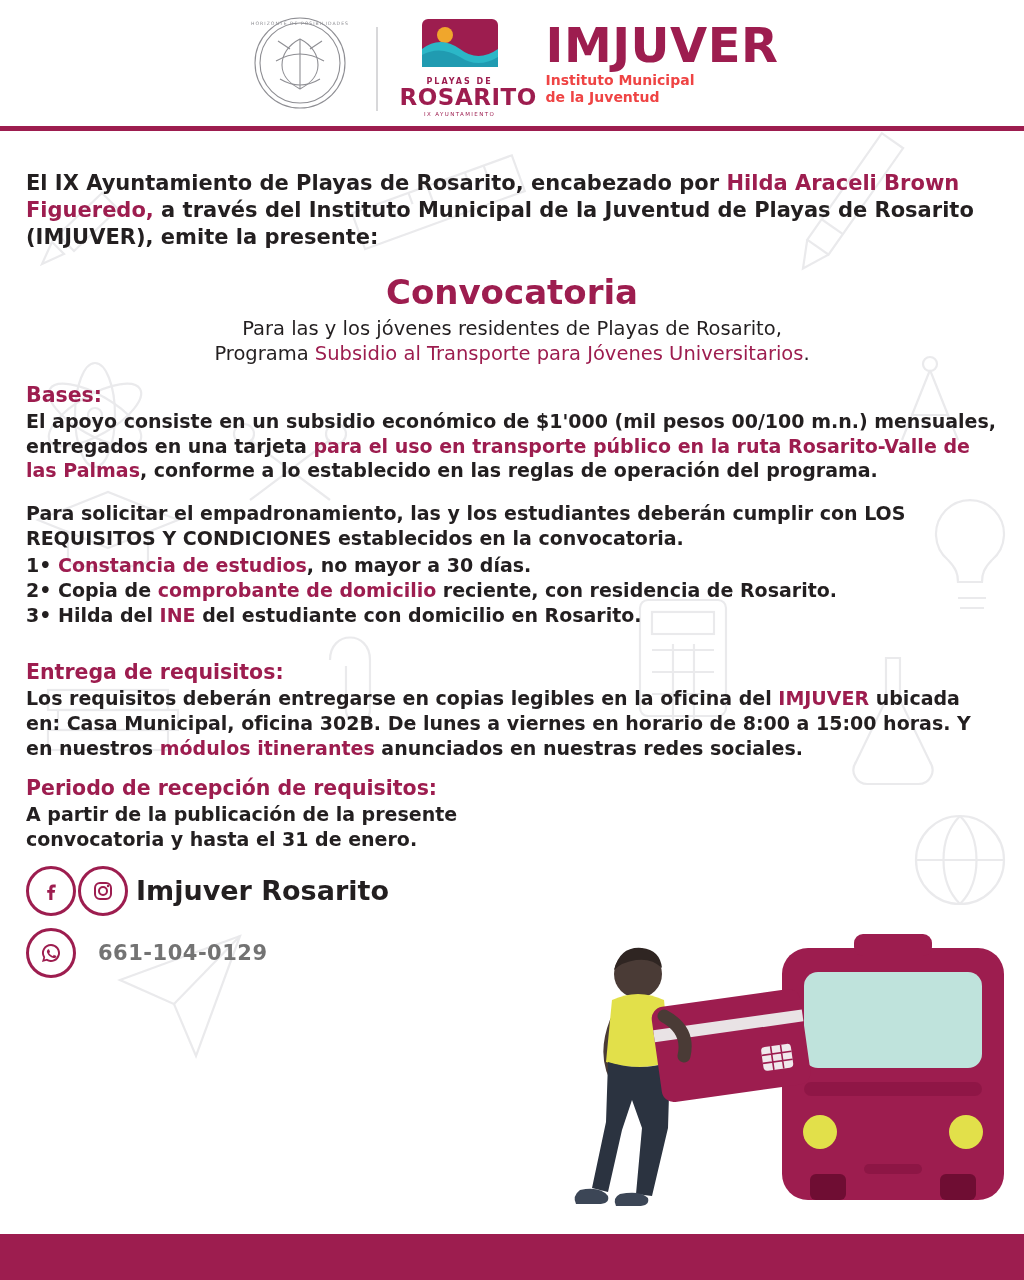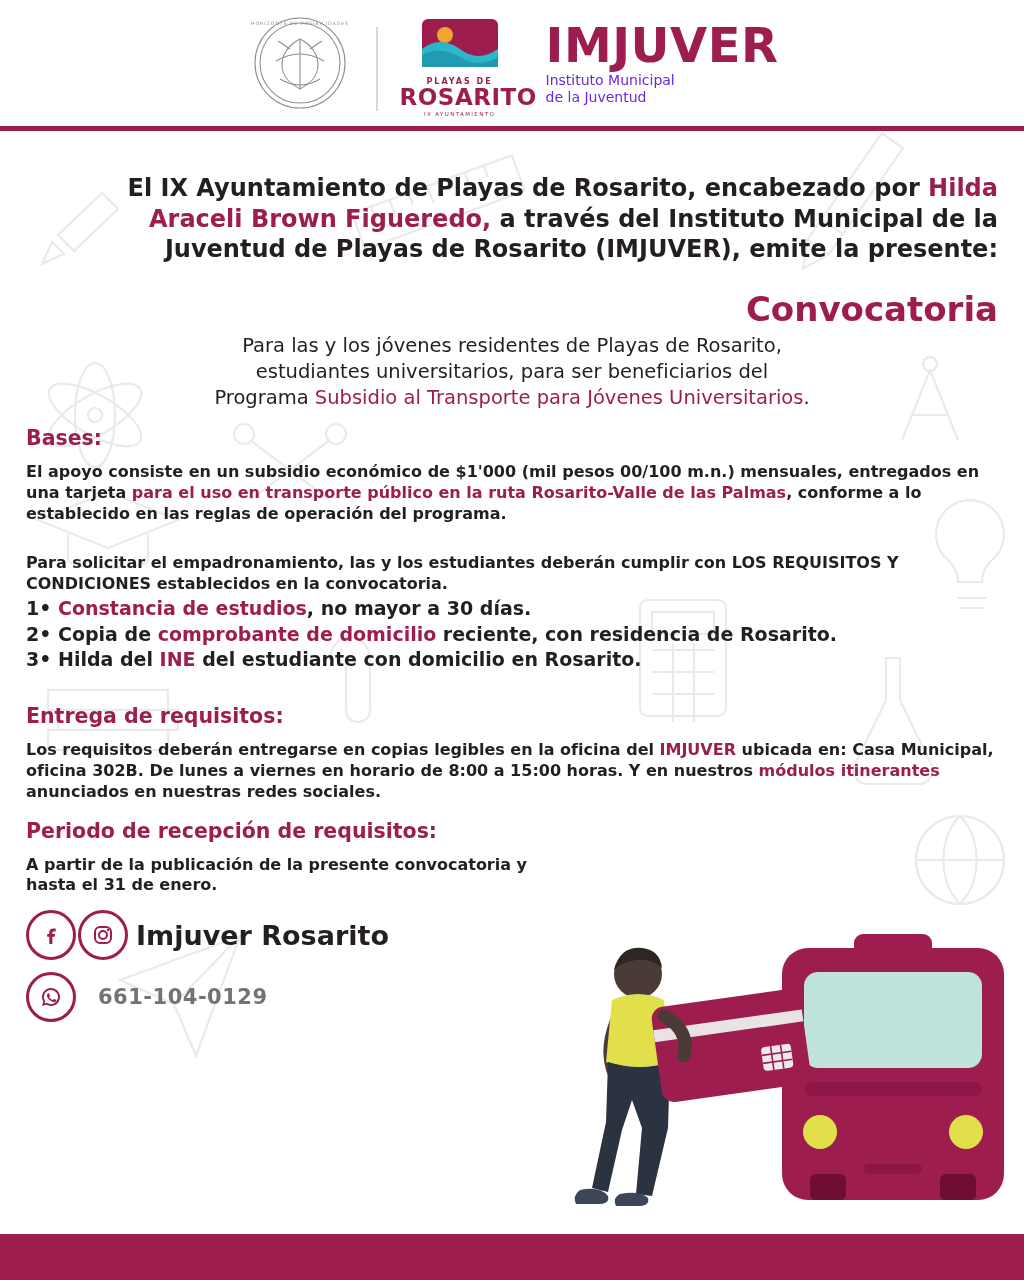--- a/index.html
+++ b/index.html
@@ -39,64 +39,64 @@
     font-size:23px;letter-spacing:.5px;color:#9d1d4f;font-weight:bold;line-height:1;
   }
   .ros-text-tiny{
     font-size:5.5px;letter-spacing:1.4px;color:#9d1d4f;margin-top:2px;
   }
   .imjuver-block{margin-left:26px;}
   .imjuver-title{
     font-size:48px;font-weight:bold;color:#9d1d4f;letter-spacing:.5px;line-height:1;
   }
   .imjuver-sub{
-    font-size:14px;color:#6d28d9;line-height:1.15;margin-top:3px;font-weight:normal;
+    font-size:14px;color:#ef4444;line-height:1.15;margin-top:3px;font-weight:bold;
   }
   .header-rule{
     position:relative;z-index:3;
     height:5px;background:#9d1d4f;width:100%;
   }
   
   .content{
     position:relative;z-index:2;
     padding:18px 26px 0 26px;
   }
   .intro{
-    text-align:right;
-    font-size:24px;
+    text-align:left;
+    font-size:21px;
     font-weight:bold;
     line-height:1.28;
     color:#231f20;
   }
   .pink{color:#9d1d4f;}
   .convocatoria{
-    text-align:right;
+    text-align:center;
     color:#9d1d4f;
     font-size:34px;
     font-weight:bold;
     margin-top:10px;
     margin-bottom:4px;
   }
   .sub-intro{
     text-align:center;
     font-size:19.5px;
     font-weight:normal;
     line-height:1.32;
   }
   .section-title{
     color:#9d1d4f;
     font-size:20.5px;
     font-weight:bold;
     margin-top:16px;
   }
   .body-text{
-    font-size:16px;
+    font-size:19px;
     font-weight:bold;
     line-height:1.30;
-    margin-top:12px;
+    margin-top:2px;
   }
   .gap{height:16px;}
   .req-list{margin-top:2px;}
   .req-line{
     font-size:19px;font-weight:bold;line-height:1.33;
   }
   
   .contact{
     position:relative;z-index:4;
     margin-top:14px;
@@ -238,21 +238,20 @@
 <div class="content">
 
   <p class="intro">
     <span>El IX Ayuntamiento de Playas de Rosarito, encabezado por </span><span class="pink">Hilda Araceli Brown Figueredo,</span><span> a través del Instituto Municipal de la Juventud de Playas de Rosarito (IMJUVER), emite la presente:</span>
   </p>
 
   <div class="convocatoria">Convocatoria</div>
 
   <div class="sub-intro">
     <div>Para las y los jóvenes residentes de Playas de Rosarito,</div>
-    <div>estudiantes universitarios, para ser beneficiarios del</div>
     <div>
       <span>Programa </span><span class="pink">Subsidio al Transporte para Jóvenes Universitarios</span><span>.</span>
     </div>
   </div>
 
   <div class="section-title">Bases:</div>
   <div class="body-text">
     <span>El apoyo consiste en un subsidio económico de $1'000 (mil pesos 00/100 m.n.) mensuales, entregados en una tarjeta </span><span class="pink">para el uso en transporte público en la ruta Rosarito-Valle de las Palmas</span><span>, conforme a lo establecido en las reglas de operación del programa.</span>
   </div>
 

